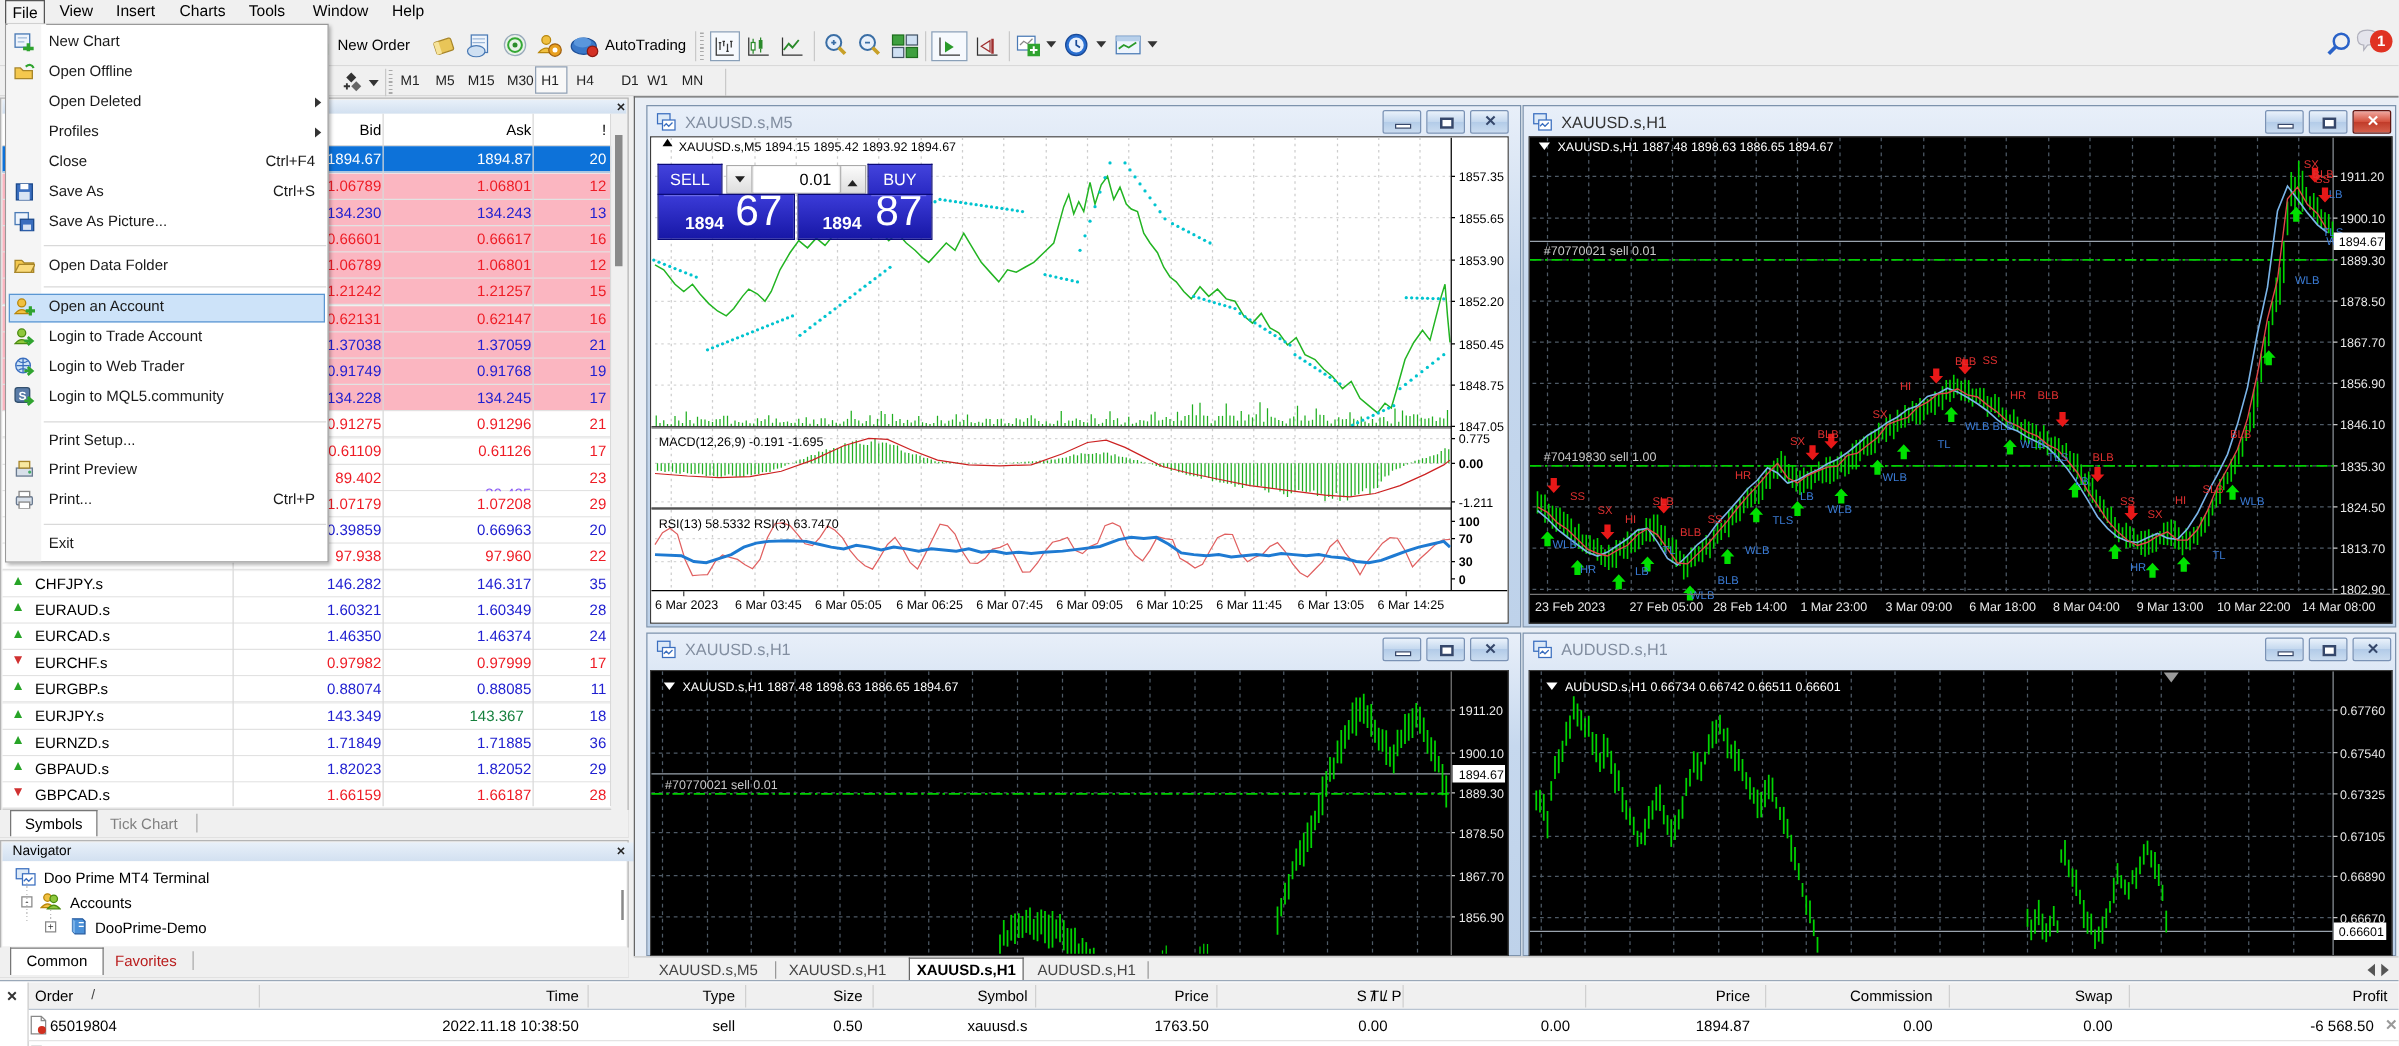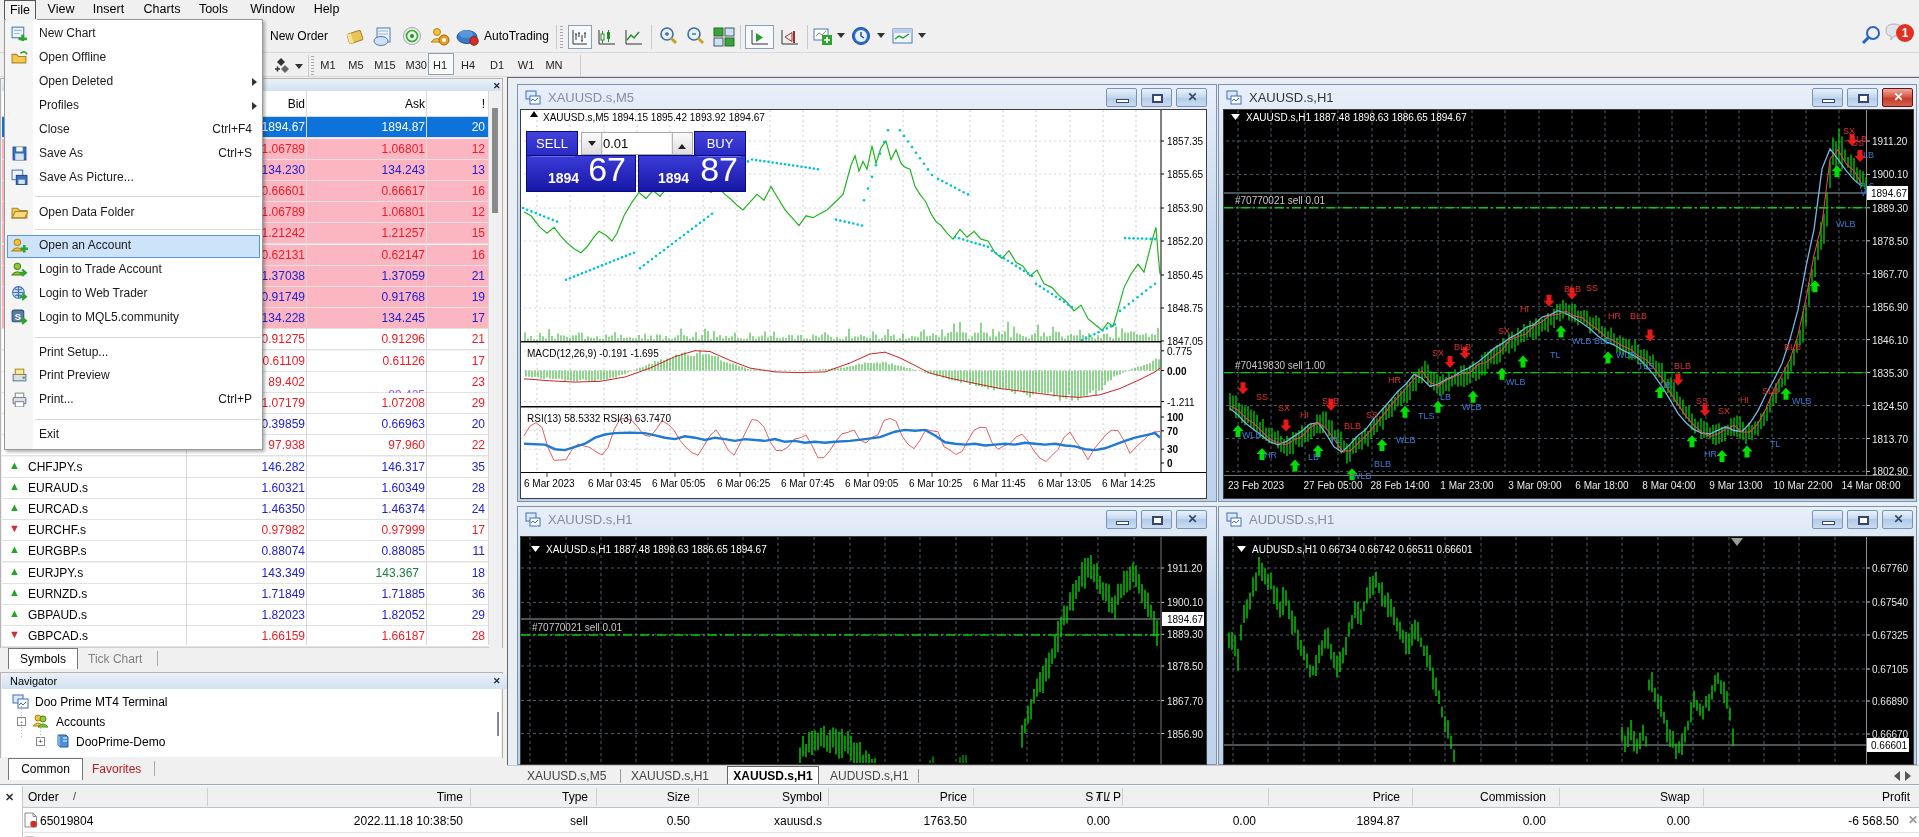--- a/index.html
+++ b/index.html
@@ -128,21 +128,21 @@
 <div style="position:absolute;left:295px;top:64px;width:0;height:0;border:4px solid transparent;border-top:5px solid #333"></div>
 <div style="position:absolute;left:308px;top:55px;width:1px;height:22px;background:#c9c9c9"></div>
 <div style="position:absolute;left:311px;top:56px;width:3px;height:20px;background-image:repeating-linear-gradient(#aaa 0 1px,transparent 1px 3px)"></div>
 <div style="position:absolute;left:314px;top:59px;width:28px;text-align:center;font-size:11px;color:#222">M1</div>
 <div style="position:absolute;left:342px;top:59px;width:28px;text-align:center;font-size:11px;color:#222">M5</div>
 <div style="position:absolute;left:371px;top:59px;width:28px;text-align:center;font-size:11px;color:#222">M15</div>
 <div style="position:absolute;left:399px;top:59px;width:28px;text-align:right;font-size:11px;color:#222">M30</div>
 <div style="position:absolute;left:428px;top:53px;width:26px;height:22px;border:1px solid #90a0b4;background:#f8f8f8"></div>
 <div style="position:absolute;left:426px;top:59px;width:28px;text-align:center;font-size:11px;color:#222">H1</div>
 <div style="position:absolute;left:454px;top:59px;width:28px;text-align:center;font-size:11px;color:#222">H4</div>
-<div style="position:absolute;left:483px;top:59px;width:28px;text-align:center;font-size:11px;color:#222">D1</div>
+<div style="position:absolute;left:483px;top:59px;width:28px;text-align:right;font-size:11px;color:#222">D1</div>
 <div style="position:absolute;left:512px;top:59px;width:28px;text-align:center;font-size:11px;color:#222">W1</div>
 <div style="position:absolute;left:540px;top:59px;width:28px;text-align:center;font-size:11px;color:#222">MN</div>
 <div style="position:absolute;left:580px;top:55px;width:1px;height:22px;background:#c9c9c9"></div>
 <div style="position:absolute;left:0;top:78px;width:503px;height:592px;background:#f0f0f0;border:1px solid #b4b4b4"></div>
 <div style="position:absolute;left:2px;top:80px;width:499px;height:11px;background:linear-gradient(#e8f0f9,#d2e0f0)"></div>
 <div style="position:absolute;left:493px;top:81px;font-size:9px;font-weight:bold;color:#222">✕</div>
 <div style="position:absolute;left:2px;top:91px;width:487px;height:26px;background:#fff;border-bottom:1px solid #d9d9d9">
     <span style="position:absolute;right:184px;top:6px;font-size:12px">Bid</span>
     <span style="position:absolute;right:64px;top:6px;font-size:12px">Ask</span>
     <span style="position:absolute;right:4px;top:6px;font-size:12px">!</span>
@@ -1811,21 +1811,21 @@
     <text x="1871" y="749" font-size="10" fill="#000">0.66601</text>
     <path d="M 1237 546 l 9 0 l -4.5 6 z" fill="#fff"></path>
     <text x="1252" y="553" font-size="10" fill="#fff">AUDUSD.s,H1  0.66734 0.66742 0.66511 0.66601</text>
   </svg>
 <div style="position:absolute;left:526px;top:131px;z-index:6;width:220px;height:61px;font-family:'Liberation Sans',sans-serif">
 <div style="position:absolute;left:0;top:0;width:52px;height:25px;background:linear-gradient(#4343dc,#2828c2);border:1px solid #0a0a78;border-bottom:none;color:#fff;font-size:13px;text-align:center;line-height:24px">SELL</div>
 <div style="position:absolute;left:168px;top:0;width:52px;height:25px;background:linear-gradient(#4343dc,#2828c2);border:1px solid #0a0a78;border-bottom:none;color:#fff;font-size:13px;text-align:center;line-height:24px">BUY</div>
 <div style="position:absolute;left:55px;top:1px;width:112px;height:23px;background:#ececec;border:1px solid #a9a9a9"></div>
 <div style="position:absolute;left:56px;top:2px;width:20px;height:21px;background:linear-gradient(#fbfbfb,#dedede);border-right:1px solid #b5b5b5"></div>
 <div style="position:absolute;left:62px;top:10px;width:0;height:0;border:4px solid transparent;border-top:5px solid #222"></div>
-<div style="position:absolute;left:77px;top:2px;width:68px;height:21px;background:#fff;font-size:13px;line-height:21px;padding-right:6px;color:#000">0.01</div>
+<div style="position:absolute;left:77px;top:2px;width:68px;height:21px;background:#fff;font-size:13px;text-align:right;line-height:21px;padding-right:6px;color:#000">0.01</div>
 <div style="position:absolute;left:146px;top:2px;width:20px;height:21px;background:linear-gradient(#fbfbfb,#dedede);border-left:1px solid #b5b5b5"></div>
 <div style="position:absolute;left:152px;top:9px;width:0;height:0;border:4px solid transparent;border-bottom:5px solid #222"></div>
 <div style="position:absolute;left:0;top:24px;width:110px;height:37px;background:linear-gradient(#3b3bd8,#1717a6);border:1px solid #0a0a78;color:#fff">
  <span style="position:absolute;left:21px;bottom:5px;font-size:14px;font-weight:bold">1894</span>
  <span style="position:absolute;right:9px;top:-6px;font-size:34px;font-weight:500">67</span>
  <div style="position:absolute;left:4px;top:0px;width:44px;height:1px;background:#6a6ae8"></div>
     </div>
 <div style="position:absolute;left:112px;top:24px;width:108px;height:37px;background:linear-gradient(#3b3bd8,#1717a6);border:1px solid #0a0a78;color:#fff">
  <span style="position:absolute;left:19px;bottom:5px;font-size:14px;font-weight:bold">1894</span>
  <span style="position:absolute;right:7px;top:-6px;font-size:34px;font-weight:500">87</span>

